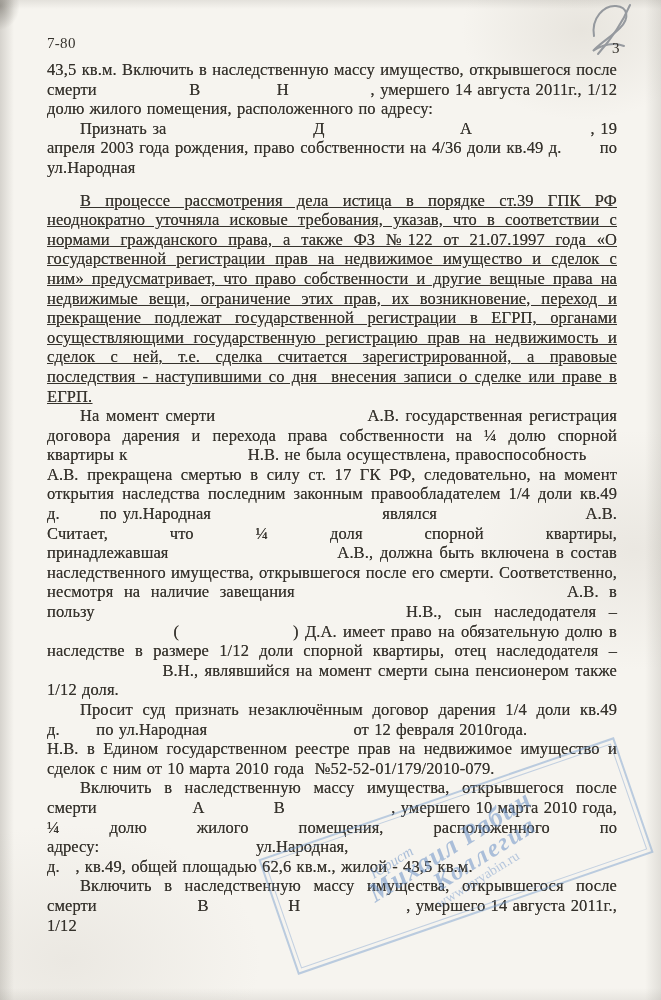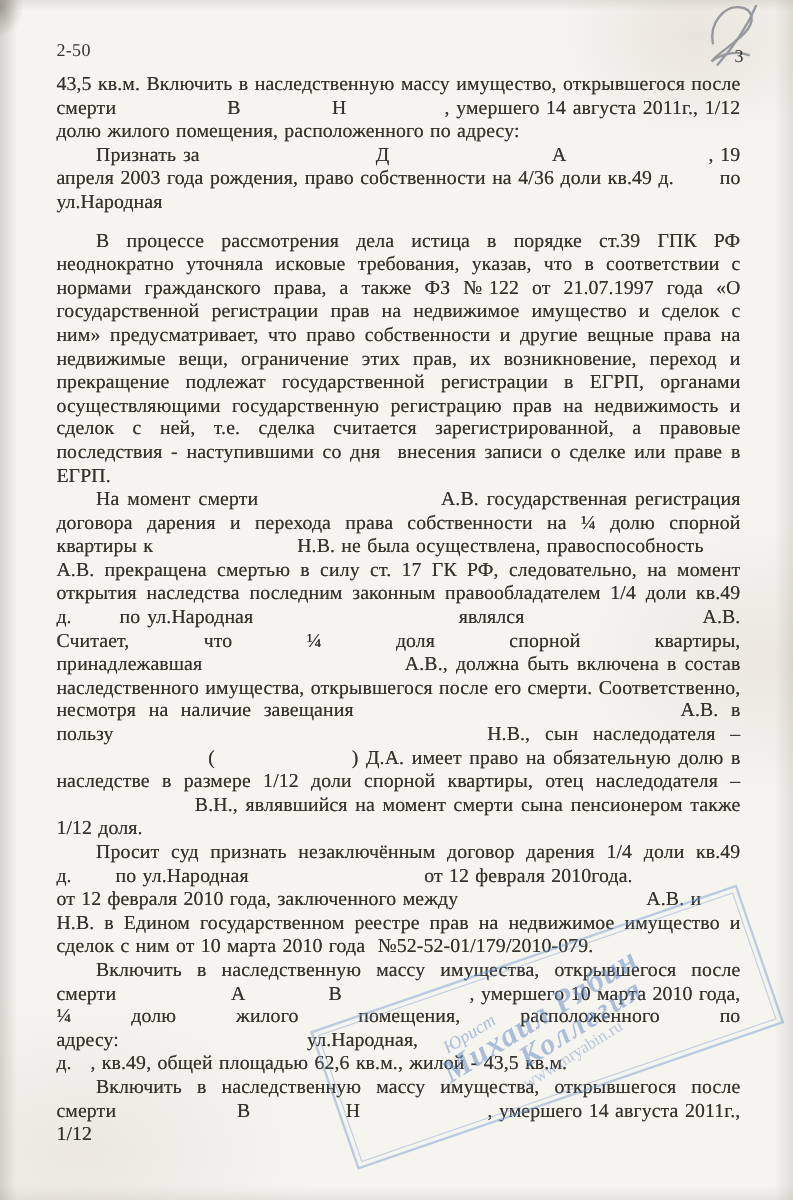--- a/index.html
+++ b/index.html
@@ -38,21 +38,21 @@
   }
   .content{
     position:absolute;left:47px;top:60px;width:570px;
     font-size:16.5px;line-height:19.6px;
     text-align:justify;
     letter-spacing:.1px;word-spacing:1px;
     text-shadow:0 0 .5px rgba(52,48,42,.75);
   }
   .content p{margin:0;}
   .content p.indent{text-indent:33px;}
-  .content p.gap-before{margin-top:13px;}
+  .content p.gap-before{margin-top:13px;text-decoration:underline;}
   
   .wm{
     position:absolute;left:268px;top:795px;width:372px;height:118px;
     transform:rotate(-19deg);
     border:2.5px solid rgba(122,158,204,.48);
     pointer-events:none;
   }
   .wm::after{
     content:"";position:absolute;inset:3px;
     border:1.5px solid rgba(122,158,204,.42);
@@ -68,39 +68,38 @@
   .wm-line-top{font-size:15px;transform:translate(-58px,4px);}
   .wm-line-name{font-size:27px;font-weight:bold;letter-spacing:1px;}
   .wm-line-org{font-size:25px;font-weight:bold;letter-spacing:2px;transform:translate(26px,-2px);}
   .wm-line-url{font-size:14px;font-style:normal;color:rgba(118,154,204,.5);transform:translate(6px,-2px);}
 </style>
 </head>
 <body>
 
 <div class="page">
 
-  <div class="case-number">2-50</div>
+  <div class="case-number">7-80</div>
 
   <svg class="handwritten" viewBox="0 0 72 60" aria-hidden="true">
     <g fill="none" stroke="#878c93" stroke-width="2" stroke-linecap="round" opacity="0.85">
       <path d="M 16 36 C 13 18 26 5 38 6 C 50 7 52 18 42 28 C 33 37 21 44 15 51 C 24 45 35 42 46 46"></path>
       <path d="M 52 5 C 46 19 35 37 20 54"></path>
     </g>
   </svg>
 
   <div class="page-number">3</div>
 
   <div class="content">
     <p>43,5 кв.м. Включить в наследственную массу имущество, открывшегося после смерти&nbsp;&nbsp;&nbsp;&nbsp;&nbsp;&nbsp;&nbsp;&nbsp;&nbsp;&nbsp;&nbsp;&nbsp;&nbsp;&nbsp;&nbsp;&nbsp;&nbsp;В&nbsp;&nbsp;&nbsp;&nbsp;&nbsp;&nbsp;&nbsp;&nbsp;&nbsp;&nbsp;&nbsp;&nbsp;&nbsp;&nbsp;Н&nbsp;&nbsp;&nbsp;&nbsp;&nbsp;&nbsp;&nbsp;&nbsp;&nbsp;&nbsp;&nbsp;&nbsp;&nbsp;&nbsp;&nbsp;, умершего 14 августа 2011г., 1/12 долю жилого помещения, расположенного по адресу:</p>
     <p class="indent">Признать за&nbsp;&nbsp;&nbsp;&nbsp;&nbsp;&nbsp;&nbsp;&nbsp;&nbsp;&nbsp;&nbsp;&nbsp;&nbsp;&nbsp;&nbsp;&nbsp;&nbsp;&nbsp;&nbsp;&nbsp;&nbsp;&nbsp;&nbsp;&nbsp;&nbsp;&nbsp;Д&nbsp;&nbsp;&nbsp;&nbsp;&nbsp;&nbsp;&nbsp;&nbsp;&nbsp;&nbsp;&nbsp;&nbsp;&nbsp;&nbsp;&nbsp;&nbsp;&nbsp;&nbsp;&nbsp;&nbsp;&nbsp;&nbsp;&nbsp;&nbsp;А&nbsp;&nbsp;&nbsp;&nbsp;&nbsp;&nbsp;&nbsp;&nbsp;&nbsp;&nbsp;&nbsp;&nbsp;&nbsp;&nbsp;&nbsp;&nbsp;&nbsp;&nbsp;&nbsp;&nbsp;&nbsp;, 19 апреля 2003 года рождения, право собственности на 4/36 доли кв.49 д.&nbsp;&nbsp;&nbsp;&nbsp;&nbsp;&nbsp;&nbsp;по ул.Народная</p>
     <p class="indent gap-before">В процессе рассмотрения дела истица в порядке ст.39 ГПК РФ неоднократно уточняла исковые требования, указав, что в соответствии с нормами гражданского права, а также ФЗ №122 от 21.07.1997 года «О государственной регистрации прав на недвижимое имущество и сделок с ним» предусматривает, что право собственности и другие вещные права на недвижимые вещи, ограничение этих прав, их возникновение, переход и прекращение подлежат государственной регистрации в ЕГРП, органами осуществляющими государственную регистрацию прав на недвижимость и сделок с ней, т.е. сделка считается зарегистрированной, а правовые последствия - наступившими со дня&nbsp;&nbsp;внесения записи о сделке или праве в ЕГРП.</p>
     <p class="indent">На момент смерти&nbsp;&nbsp;&nbsp;&nbsp;&nbsp;&nbsp;&nbsp;&nbsp;&nbsp;&nbsp;&nbsp;&nbsp;&nbsp;&nbsp;&nbsp;&nbsp;&nbsp;&nbsp;&nbsp;&nbsp;&nbsp;&nbsp;&nbsp;А.В. государственная регистрация договора дарения и перехода права собственности на ¼ долю спорной квартиры к&nbsp;&nbsp;&nbsp;&nbsp;&nbsp;&nbsp;&nbsp;&nbsp;&nbsp;&nbsp;&nbsp;&nbsp;&nbsp;&nbsp;&nbsp;&nbsp;&nbsp;&nbsp;&nbsp;&nbsp;&nbsp;&nbsp;&nbsp;Н.В. не была осуществлена, правоспособность</p>
     <p>А.В. прекращена смертью в силу ст. 17 ГК РФ, следовательно, на момент открытия наследства последним законным правообладателем 1/4 доли кв.49 д.&nbsp;&nbsp;&nbsp;&nbsp;&nbsp;&nbsp;&nbsp;по ул.Народная&nbsp;&nbsp;&nbsp;&nbsp;&nbsp;&nbsp;&nbsp;&nbsp;&nbsp;&nbsp;&nbsp;&nbsp;&nbsp;&nbsp;&nbsp;&nbsp;&nbsp;&nbsp;&nbsp;&nbsp;&nbsp;&nbsp;&nbsp;&nbsp;&nbsp;&nbsp;&nbsp;&nbsp;&nbsp;&nbsp;являлся&nbsp;&nbsp;&nbsp;&nbsp;&nbsp;&nbsp;&nbsp;&nbsp;&nbsp;&nbsp;&nbsp;&nbsp;&nbsp;&nbsp;&nbsp;&nbsp;&nbsp;&nbsp;&nbsp;&nbsp;&nbsp;&nbsp;&nbsp;&nbsp;&nbsp;&nbsp;А.В. Считает, что ¼ доля спорной квартиры, принадлежавшая&nbsp;&nbsp;&nbsp;&nbsp;&nbsp;&nbsp;&nbsp;&nbsp;&nbsp;&nbsp;&nbsp;&nbsp;&nbsp;&nbsp;&nbsp;&nbsp;&nbsp;&nbsp;&nbsp;&nbsp;&nbsp;&nbsp;&nbsp;&nbsp;&nbsp;А.В., должна быть включена в состав наследственного имущества, открывшегося после его смерти. Соответственно, несмотря на наличие завещания&nbsp;&nbsp;&nbsp;&nbsp;&nbsp;&nbsp;&nbsp;&nbsp;&nbsp;&nbsp;&nbsp;&nbsp;&nbsp;&nbsp;&nbsp;&nbsp;&nbsp;&nbsp;&nbsp;&nbsp;&nbsp;&nbsp;&nbsp;&nbsp;&nbsp;&nbsp;А.В. в пользу&nbsp;&nbsp;&nbsp;&nbsp;&nbsp;&nbsp;&nbsp;&nbsp;&nbsp;&nbsp;&nbsp;&nbsp;&nbsp;&nbsp;&nbsp;&nbsp;&nbsp;&nbsp;&nbsp;&nbsp;&nbsp;&nbsp;&nbsp;&nbsp;&nbsp;Н.В., сын наследодателя –&nbsp;&nbsp;&nbsp;&nbsp;&nbsp;&nbsp;&nbsp;&nbsp;&nbsp;&nbsp;&nbsp;&nbsp;&nbsp;&nbsp;&nbsp;&nbsp;&nbsp;&nbsp;&nbsp;&nbsp;(&nbsp;&nbsp;&nbsp;&nbsp;&nbsp;&nbsp;&nbsp;&nbsp;&nbsp;&nbsp;&nbsp;&nbsp;&nbsp;&nbsp;&nbsp;&nbsp;&nbsp;&nbsp;) Д.А. имеет право на обязательную долю в наследстве в размере 1/12 доли спорной квартиры, отец наследодателя –&nbsp;&nbsp;&nbsp;&nbsp;&nbsp;&nbsp;&nbsp;&nbsp;&nbsp;&nbsp;&nbsp;&nbsp;&nbsp;&nbsp;&nbsp;&nbsp;&nbsp;&nbsp;В.Н., являвшийся на момент смерти сына пенсионером также 1/12 доля.</p>
     <p class="indent">Просит суд признать незаключённым договор дарения 1/4 доли кв.49 д.&nbsp;&nbsp;&nbsp;&nbsp;&nbsp;&nbsp;&nbsp;по ул.Народная&nbsp;&nbsp;&nbsp;&nbsp;&nbsp;&nbsp;&nbsp;&nbsp;&nbsp;&nbsp;&nbsp;&nbsp;&nbsp;&nbsp;&nbsp;&nbsp;&nbsp;&nbsp;&nbsp;&nbsp;&nbsp;&nbsp;&nbsp;&nbsp;&nbsp;&nbsp;&nbsp;&nbsp;от 12 февраля 2010года.</p>
-    <p>от 12 февраля 2010 года, заключенного между&nbsp;&nbsp;&nbsp;&nbsp;&nbsp;&nbsp;&nbsp;&nbsp;&nbsp;&nbsp;&nbsp;&nbsp;&nbsp;&nbsp;&nbsp;&nbsp;&nbsp;&nbsp;&nbsp;&nbsp;&nbsp;&nbsp;&nbsp;&nbsp;&nbsp;&nbsp;&nbsp;&nbsp;&nbsp;&nbsp;А.В. и</p>
     <p>Н.В. в Едином государственном реестре прав на недвижимое имущество и сделок с ним от 10 марта 2010 года&nbsp;&nbsp;№52-52-01/179/2010-079.</p>
     <p class="indent">Включить в наследственную массу имущества, открывшегося после смерти&nbsp;&nbsp;&nbsp;&nbsp;&nbsp;&nbsp;&nbsp;&nbsp;&nbsp;&nbsp;&nbsp;&nbsp;&nbsp;&nbsp;&nbsp;&nbsp;&nbsp;&nbsp;А&nbsp;&nbsp;&nbsp;&nbsp;&nbsp;&nbsp;&nbsp;&nbsp;&nbsp;&nbsp;&nbsp;&nbsp;&nbsp;В&nbsp;&nbsp;&nbsp;&nbsp;&nbsp;&nbsp;&nbsp;&nbsp;&nbsp;&nbsp;&nbsp;&nbsp;&nbsp;&nbsp;&nbsp;&nbsp;&nbsp;&nbsp;&nbsp;&nbsp;, умершего 10 марта 2010 года, ¼ долю жилого помещения, расположенного по адресу:&nbsp;&nbsp;&nbsp;&nbsp;&nbsp;&nbsp;&nbsp;&nbsp;&nbsp;&nbsp;&nbsp;&nbsp;&nbsp;&nbsp;&nbsp;&nbsp;&nbsp;&nbsp;&nbsp;&nbsp;&nbsp;&nbsp;&nbsp;&nbsp;&nbsp;&nbsp;&nbsp;&nbsp;&nbsp;&nbsp;ул.Народная,</p>
     <p>д.&nbsp;&nbsp;&nbsp;, кв.49, общей площадью 62,6 кв.м., жилой - 43,5 кв.м.</p>
     <p class="indent">Включить в наследственную массу имущества, открывшегося после смерти&nbsp;&nbsp;&nbsp;&nbsp;&nbsp;&nbsp;&nbsp;&nbsp;&nbsp;&nbsp;&nbsp;&nbsp;&nbsp;&nbsp;&nbsp;&nbsp;&nbsp;&nbsp;&nbsp;В&nbsp;&nbsp;&nbsp;&nbsp;&nbsp;&nbsp;&nbsp;&nbsp;&nbsp;&nbsp;&nbsp;&nbsp;&nbsp;&nbsp;&nbsp;Н&nbsp;&nbsp;&nbsp;&nbsp;&nbsp;&nbsp;&nbsp;&nbsp;&nbsp;&nbsp;&nbsp;&nbsp;&nbsp;&nbsp;&nbsp;&nbsp;&nbsp;&nbsp;&nbsp;&nbsp;, умершего 14 августа 2011г., 1/12</p>
   </div>
 
   <div class="wm">
     <div class="wm-text">
       <span class="wm-line-top">Юрист</span>
       <span class="wm-line-name">Михаил Рябин</span>

